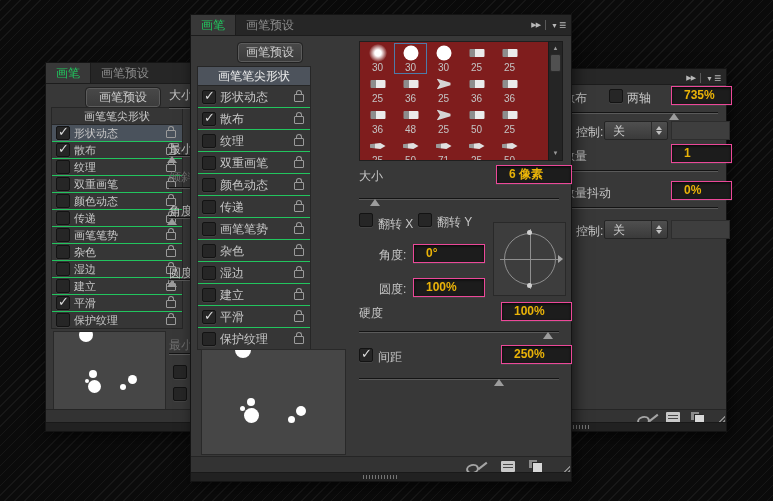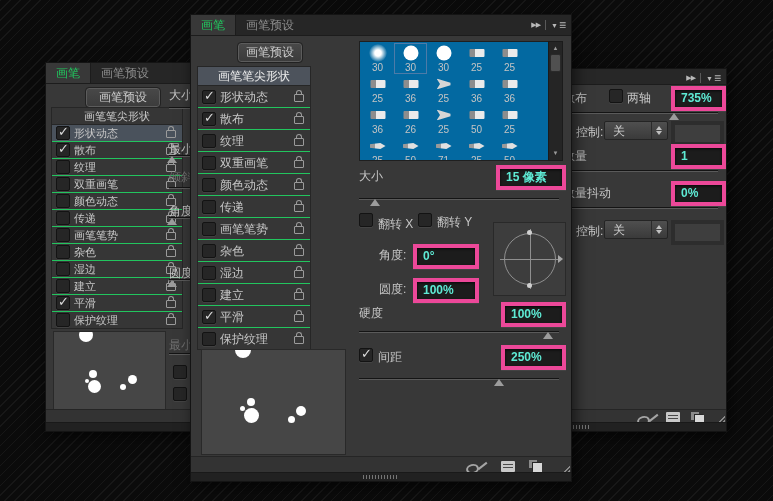--- a/index.html
+++ b/index.html
@@ -17,34 +17,34 @@
   .tab.active{background:#383838;color:#22c55e;border-right:1px solid #1c1c1c}
   .titlebar{position:absolute;left:0;top:0;right:0;height:15px;background:#272727;border-bottom:1px solid #1c1c1c}
   .hdr-icons{position:absolute;right:5px;top:4px;display:flex;gap:5px;align-items:center}
   .i-collapse{font-size:7px;color:#b8b8b8;letter-spacing:-1px;line-height:10px}
   .hsep{width:1px;height:10px;background:#5a5a5a}
   .i-menu{display:flex;align-items:center;color:#b8b8b8}
   .i-menu .tri{font-size:7px;margin-right:1px}
   .i-menu .bars{font-size:12px;line-height:10px}
   .lbl{position:absolute;font-size:12px;color:#c6c6c6;white-space:nowrap}
   .lbl.dim{color:#6f6f6f}
-  .fld{position:absolute;height:17px;background:#1c1c1c;border:4px solid #ec4899;box-shadow:0 1px 0 rgba(255,255,255,.06),inset 0 1px 3px rgba(0,0,0,.75);color:#5eead4;font-size:12px;font-weight:bold;line-height:17px;padding:0 6px;white-space:nowrap}
+  .fld{position:absolute;height:17px;background:#1c1c1c;border:1px solid #ec4899;box-shadow:0 1px 0 rgba(255,255,255,.06),inset 0 1px 3px rgba(0,0,0,.75);color:#eab308;font-size:12px;font-weight:bold;line-height:17px;padding:0 12px;white-space:nowrap}
   .fld.empty{background:#3e3e3e;box-shadow:none;border-color:#2d2d2d}
   .btn{position:absolute;height:17px;line-height:17px;text-align:center;font-size:12px;color:#cccccc;background:linear-gradient(#484848,#3c3c3c);border:1px solid #5c5c5c;outline:1px solid #222;border-radius:3px}
   .cb{position:absolute;width:12px;height:12px;background:#262626;border:1px solid #131313;border-radius:2px;box-shadow:0 1px 0 rgba(255,255,255,.06)}
   .cb.on::after{content:"\2713";position:absolute;left:1px;top:-3px;font-size:13px;color:#dcdcdc}
   .lock{position:absolute;width:8px;height:6px;border:1px solid #9b9b9b;border-radius:1px}
   .lock::before{content:"";position:absolute;width:4px;height:4px;border:1px solid #9b9b9b;border-bottom:none;border-radius:3px 3px 0 0;top:-5px;left:1px}
   .list{position:absolute;background:#363636;border:1px solid #262626}
   .list-h{text-align:center;font-size:12px;color:#c8c8c8;border-bottom:1px solid #262626}
   .list-h.hl{background:#4d535c;color:#ececec}
   .lrow{position:relative;border-bottom:1px solid #22c55e}
   .lrow:last-child{border-bottom:none}
   .lrow.sel{background:#4a525c}
-  .grid{position:absolute;background:#0369a1;border:1px solid #1f1f1f;overflow:hidden}
+  .grid{position:absolute;background:#7f1d1d;border:1px solid #1f1f1f;overflow:hidden}
   .cell{position:absolute;width:33px;height:31px}
   .cell.sel{outline:1px solid #4d7ba8;outline-offset:-1px}
   .cell .num{position:absolute;left:0;right:0;top:19px;text-align:center;font-size:10px;color:#c4c4c4}
   .g{position:absolute;left:50%;top:10px;transform:translate(-50%,-50%)}
   .g-soft{width:18px;height:18px;border-radius:50%;background:radial-gradient(circle,#ffffff 0 25%,rgba(255,255,255,0) 72%)}
   .g-round{width:15px;height:15px;border-radius:50%;background:#ffffff}
   .g-flat{width:15px;height:8px;border-radius:1px;background:linear-gradient(90deg,#8d8d8d 0 34%,#ebebeb 34%)}
   .g-fan{width:14px;height:11px;background:#d5d5d5;clip-path:polygon(0 0,25% 50%,0 100%,100% 62%,100% 38%)}
   .g-pen{width:16px;height:6px;background:linear-gradient(90deg,#9a9a9a 0 30%,#e0e0e0 30%);clip-path:polygon(0 20%,68% 0,100% 50%,68% 100%,0 80%)}
   .sbar{position:absolute;background:#252525;border:1px solid #1b1b1b}
@@ -370,21 +370,21 @@
       <div class="cell" style="left: 133px; top: 32px;">
         <span class="g g-flat"></span>
         <div class="num">36</div>
       </div>
       <div class="cell" style="left: 1px; top: 63px;">
         <span class="g g-flat"></span>
         <div class="num">36</div>
       </div>
       <div class="cell" style="left: 34px; top: 63px;">
         <span class="g g-flat"></span>
-        <div class="num">26</div>
+        <div class="num">48</div>
       </div>
       <div class="cell" style="left: 67px; top: 63px;">
         <span class="g g-fan"></span>
         <div class="num">25</div>
       </div>
       <div class="cell" style="left: 100px; top: 63px;">
         <span class="g g-flat"></span>
         <div class="num">50</div>
       </div>
       <div class="cell" style="left: 133px; top: 63px;">
@@ -412,21 +412,21 @@
         <div class="num">50</div>
       </div>
     </div>
   <div class="sbar" style="left:357px;top:26px;width:13px;height:118px">
     <span class="sarr" style="top:2px">▲</span>
     <span class="sthumb" style="top:12px;height:16px"></span>
     <span class="sarr" style="bottom:2px">▼</span>
   </div>
 
   <span class="lbl" style="left:168px;top:153px">大小</span>
-  <span class="fld" style="left:305px;top:150px;width:50px">15 像素</span>
+  <span class="fld" style="left:305px;top:150px;width:50px">6 像素</span>
   <div class="slider" style="left:168px;top:180px;width:200px">
     <span class="track"></span>
     <span class="thumb" style="left: 11px;"></span>
   </div>
 
   <span class="cb" style="left:168px;top:198px"></span>
   <span class="lbl" style="left:187px;top:201px">翻转 X</span>
   <span class="cb" style="left:227px;top:198px"></span>
   <span class="lbl" style="left:246px;top:199px">翻转 Y</span>
 

